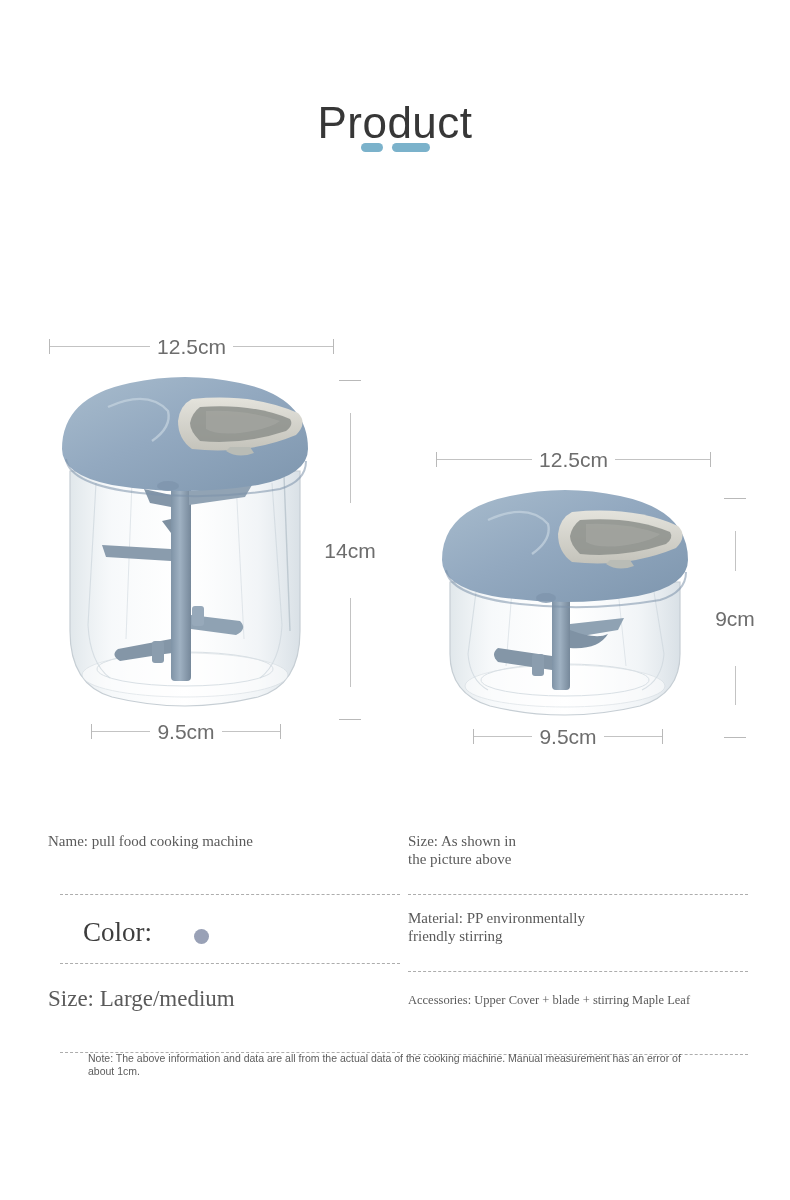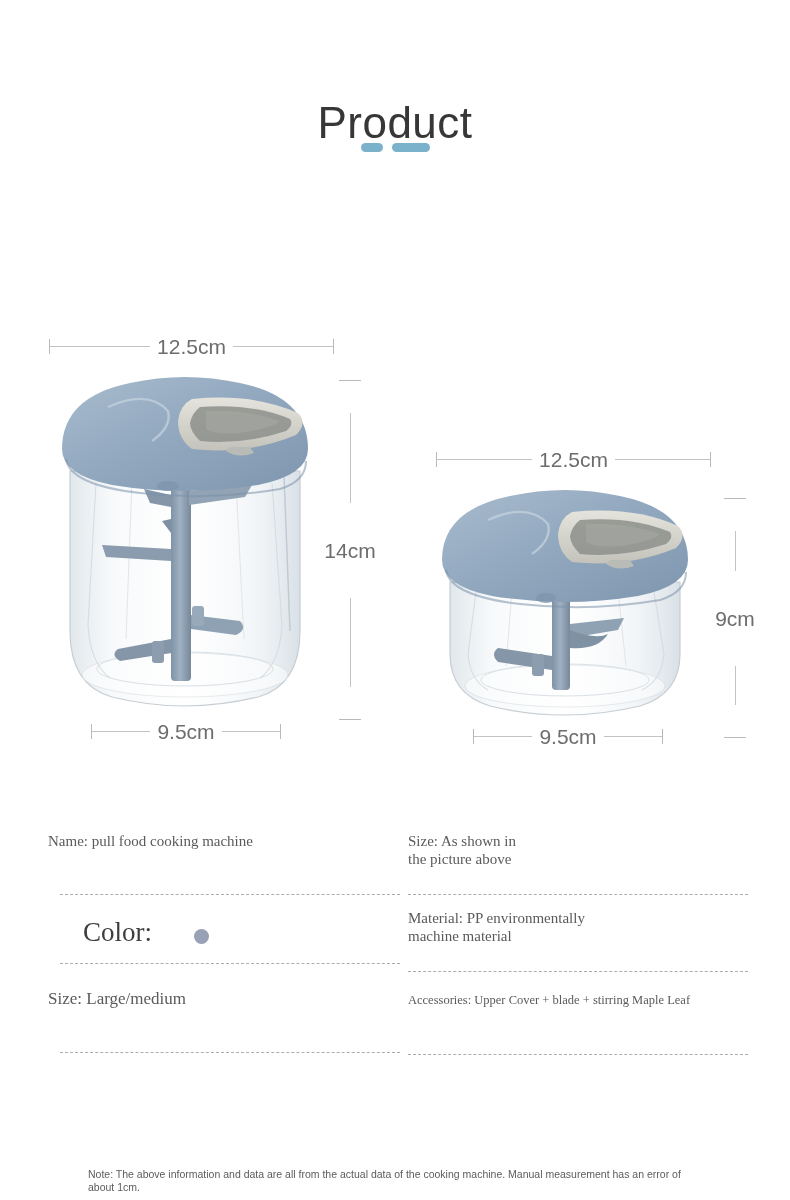--- a/index.html
+++ b/index.html
@@ -163,21 +163,21 @@
     margin-left: 42px;
     vertical-align: middle;
     margin-top: 8px;
   }
   .color-wrap { display: flex; align-items: center; margin-left: 35px; }
 
   
   .note {
     position: absolute;
     left: 88px;
-    top: 1168px;
+    top: 1052px;
     width: 620px;
     font-size: 10.5px;
     line-height: 13px;
     color: #5c5c5c;
   }
 </style>
 </head>
 <body>
 
 <div class="header">
@@ -378,30 +378,30 @@
     <div class="spec-cell left">
       <div class="spec-body color-wrap" style="padding-top:6px;">
         <div class="spec-text big">Color:</div>
         <span class="color-swatch"></span>
       </div>
       <div class="divider indent"></div>
     </div>
     <div class="spec-cell right">
       <div class="spec-body">
         <div class="spec-text" style="white-space: pre-line;">Material: PP environmentally
-machine material</div>
+friendly stirring</div>
       </div>
       <div class="divider"></div>
     </div>
   </div>
 
   <div class="spec-row">
     <div class="spec-cell left">
       <div class="spec-body" style="padding-top:18px;">
-        <div class="spec-text" style="font-size:17px;">Size: Large/medium</div>
+        <div class="spec-text" style="font-size:23px;">Size: Large/medium</div>
       </div>
       <div class="divider indent"></div>
     </div>
     <div class="spec-cell right">
       <div class="spec-body" style="padding-top:20px;">
         <div class="spec-text small">Accessories: Upper Cover + blade + stirring Maple Leaf</div>
       </div>
       <div class="divider"></div>
     </div>
   </div>

